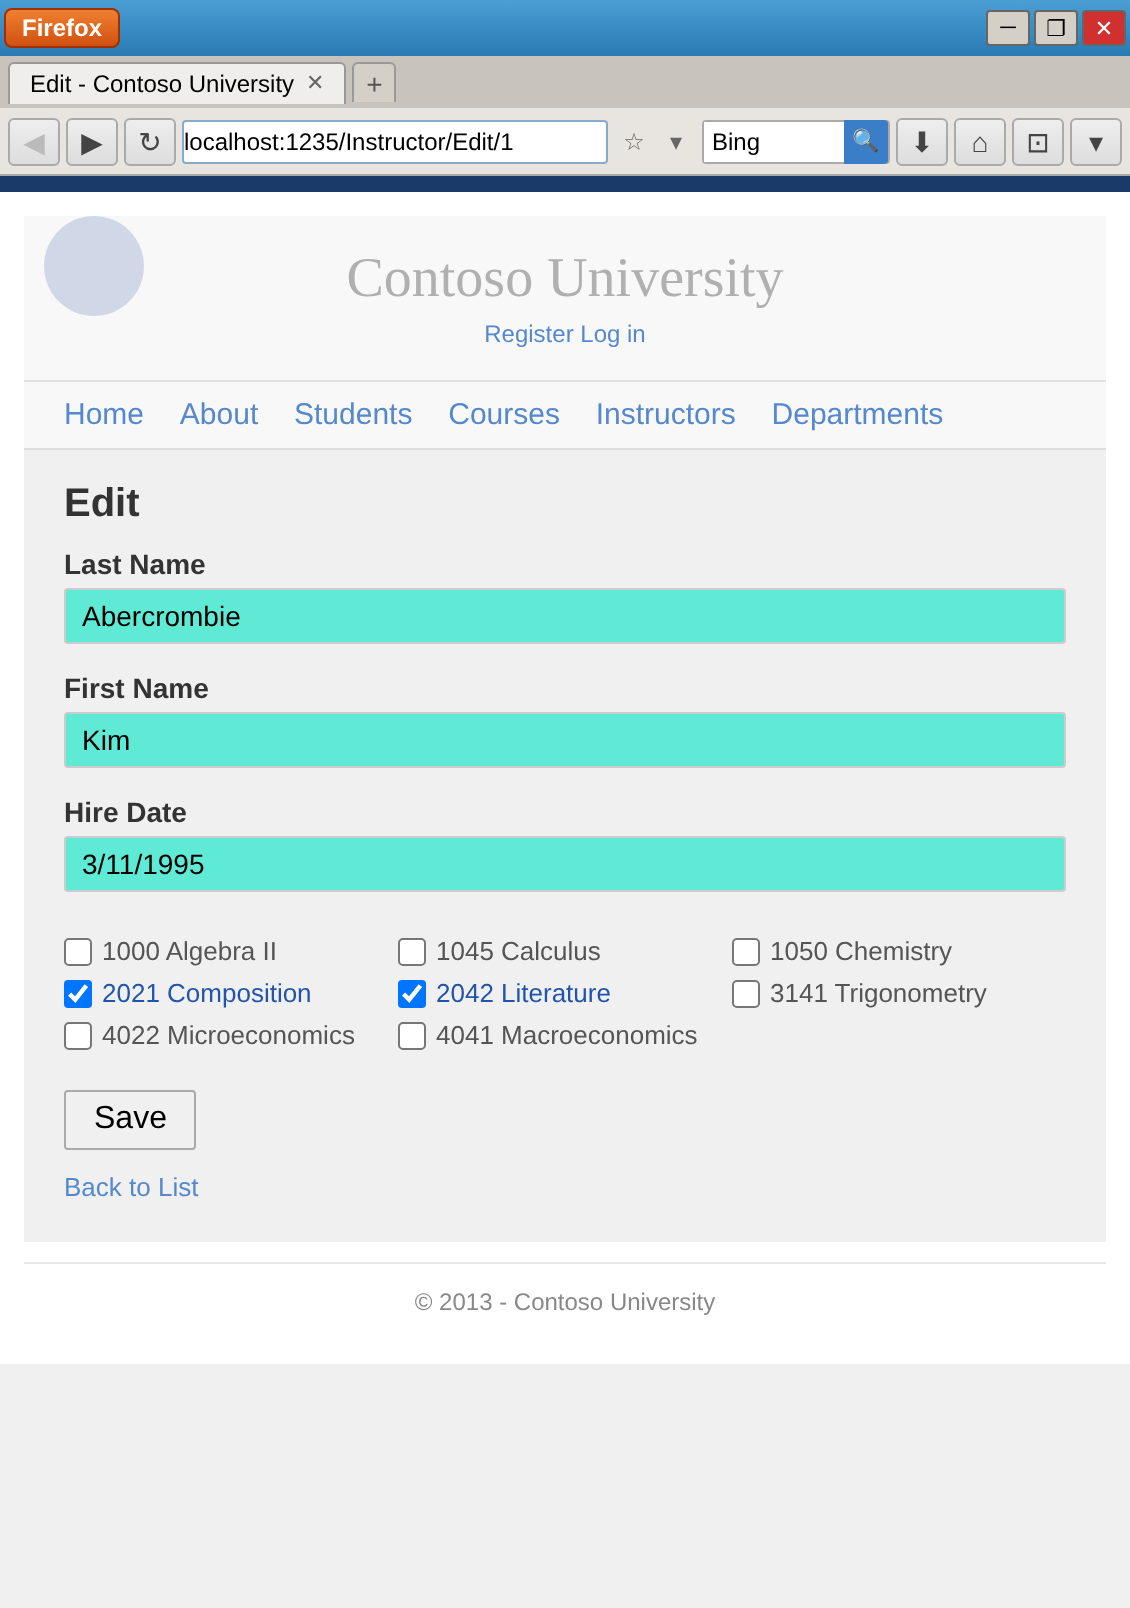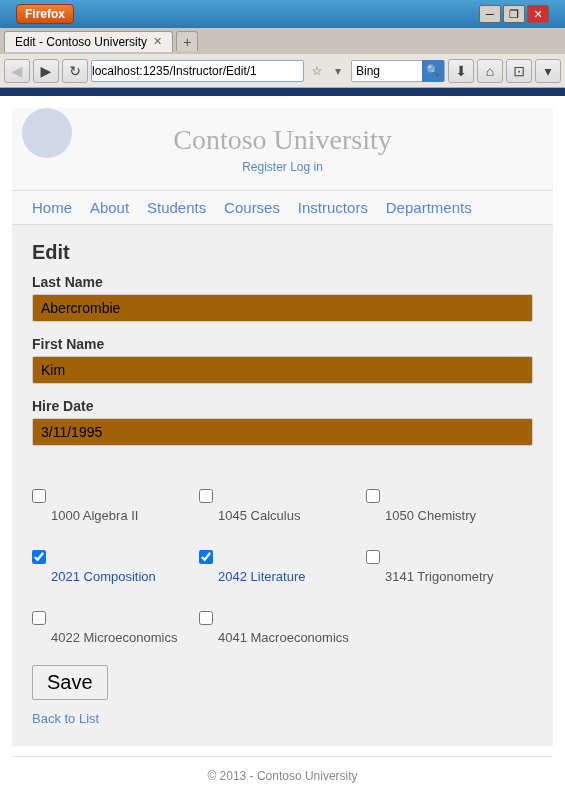--- a/index.html
+++ b/index.html
@@ -2,21 +2,21 @@
 <html><head>
   <meta charset="utf-8">
   <style>
     * { box-sizing: border-box; margin: 0; padding: 0; }
     body { font-family: Arial, sans-serif; font-size: 14px; background: #d4d0c8; width: 565px; height: 804px; overflow: hidden; }
 
     
     .browser-outer { width: 565px; height: 804px; background: #d4d0c8; display: flex; flex-direction: column; }
 
     
-    .title-bar { background: linear-gradient(to bottom, #4a9fd4, #2a7ab4); height: 28px; display: flex; align-items: center; padding: 0 16px; justify-content: space-between; }
+    .title-bar { background: linear-gradient(to bottom, #4a9fd4, #2a7ab4); height: 28px; display: flex; align-items: center; padding: 0 2px; justify-content: space-between; }
     .title-bar-left { display: flex; align-items: center; gap: 4px; }
     .firefox-btn { background: linear-gradient(to bottom, #f08030, #d05010); border: 1px solid #a03000; border-radius: 4px; color: white; font-size: 12px; font-weight: bold; padding: 2px 8px; cursor: pointer; }
     .title-bar-right { display: flex; gap: 2px; }
     .wm-btn { width: 22px; height: 18px; border: 1px solid #666; border-radius: 2px; background: #d4d0c8; font-size: 11px; display: flex; align-items: center; justify-content: center; cursor: pointer; }
     .wm-btn.close { background: #d03030; color: white; }
 
     
     .tab-bar { background: #c8c4bc; height: 26px; display: flex; align-items: center; padding: 12px 4px; }
     .tab { background: #f0eeec; border: 1px solid #999; border-bottom: none; border-radius: 3px 3px 0 0; padding: 3px 10px; font-size: 12px; display: flex; align-items: center; gap: 6px; min-width: 140px; }
     .tab-close { font-size: 11px; color: #666; cursor: pointer; }
@@ -52,32 +52,32 @@
     .site-nav a { color: #5588cc; text-decoration: none; font-size: 15px; margin-right: 14px; }
 
     
     .logo-circle { width: 50px; height: 50px; border-radius: 50%; background: #d0d8e8; position: absolute; left: 10px; top: 0; }
     .header-wrapper { position: relative; }
 
     
     .form-area { padding: 16px 20px 20px; background: #f0f0f0; }
     .form-title { font-size: 20px; font-weight: bold; color: #333; margin-bottom: 10px; }
     .field-label { font-weight: bold; color: #333; margin-bottom: 4px; font-size: 14px; }
-    .field-input { width: 100%; border: 1px solid #ccc; padding: 5px 8px; font-size: 14px; background: #a16207; border-radius: 2px; margin-bottom: 10px; outline: none; }
+    .field-input { width: 100%; border: 1px solid #ccc; padding: 5px 8px; font-size: 14px; background: #5eead4; border-radius: 2px; margin-bottom: 10px; outline: none; }
     .field-group { margin-bottom: 4px; }
 
     
     .checkbox-grid { display: grid; grid-template-columns: repeat(3, 1fr); gap: 6px 0; margin: 12px 0; }
     .checkbox-item { display: flex; align-items: center; gap: 5px; font-size: 13px; }
     .checkbox-item input[type="checkbox"] { width: 14px; height: 14px; }
-    .checkbox-item label { color: #555; margin-top: 40px; }
+    .checkbox-item label { color: #555; }
     .checkbox-item label.checked { color: #2255aa; }
 
     
-    .save-btn { background: #f0f0f0; border: 1px solid #aaa; padding: 5px 14px; font-size: 20px; cursor: pointer; border-radius: 2px; margin-top: 8px; }
+    .save-btn { background: #f0f0f0; border: 1px solid #aaa; padding: 5px 14px; font-size: 16px; cursor: pointer; border-radius: 2px; margin-top: 8px; }
 
     
     .back-link { margin-top: 10px; }
     .back-link a { color: #5588cc; text-decoration: none; font-size: 13px; }
 
     
     .page-footer { background: white; border-top: 1px solid #e8e8e8; text-align: center; padding: 12px; font-size: 12px; color: #888; margin-top: 10px; }
   </style>
 </head>
 <body>

